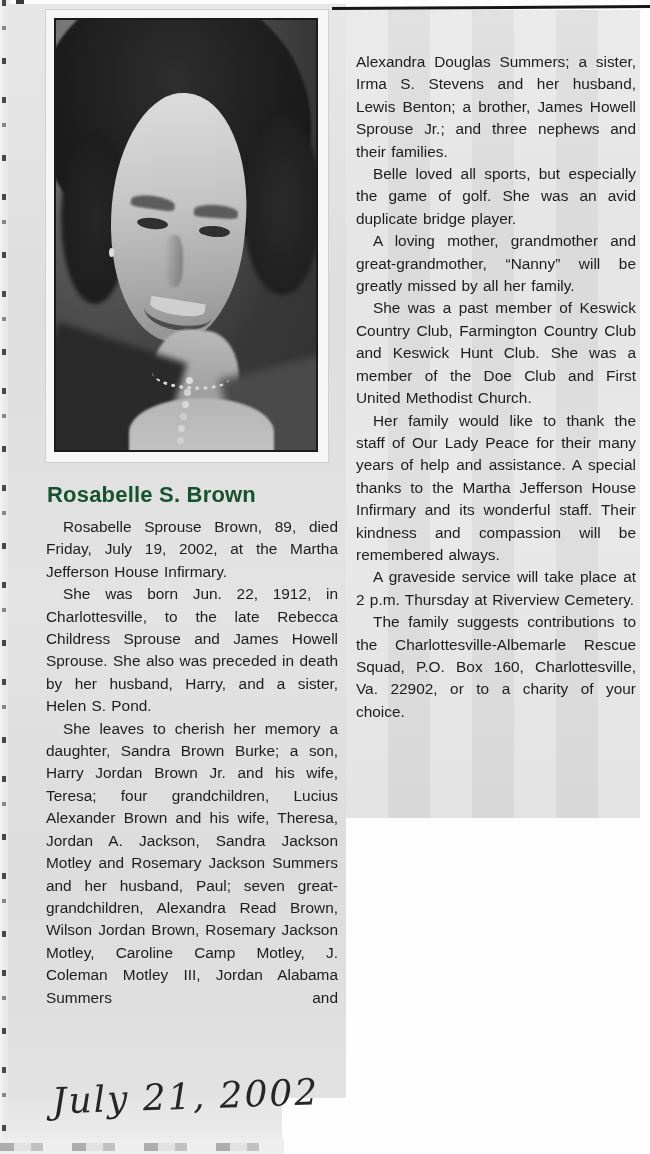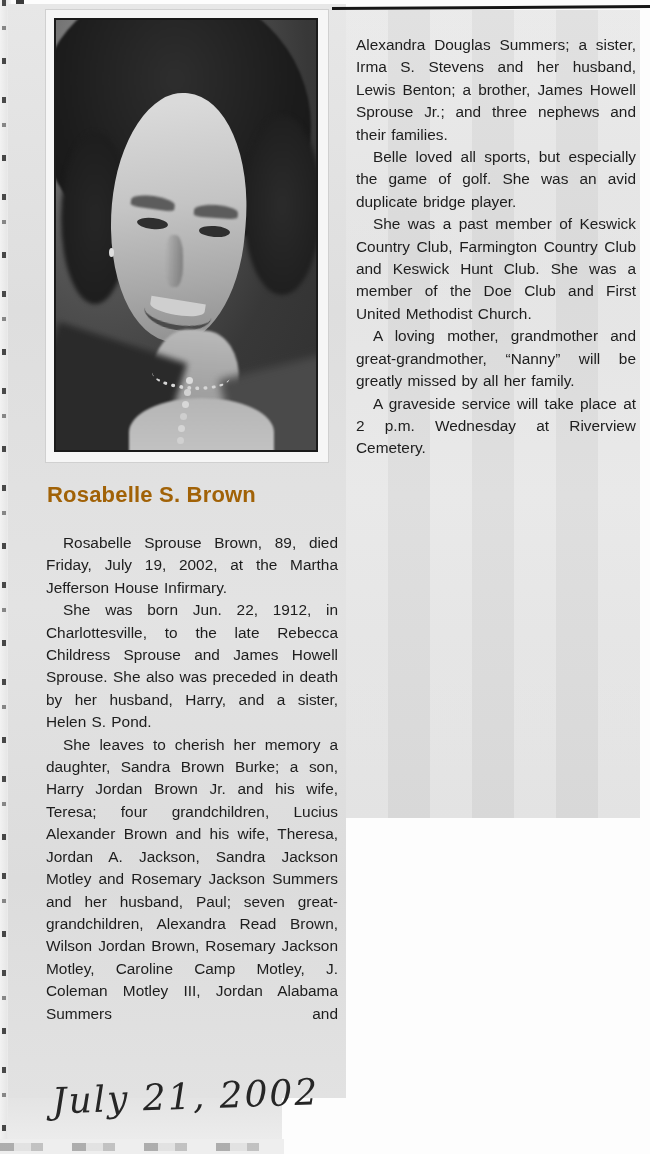--- a/index.html
+++ b/index.html
@@ -126,32 +126,32 @@
     box-shadow:-2px 12px 0 #d2d2d2,-4px 24px 0 #d8d8d8,-6px 36px 0 #cecece,-8px 48px 0 #d5d5d5,-9px 60px 0 #d0d0d0;
   }
   .ph-necklace{
     left:37%;top:79%;width:30%;height:6%;border-radius:0 0 50% 50%;
     border-bottom:4px dotted #d6d6d6;transform:rotate(4deg);
   }
 
   
   .headline{
     position:absolute;left:47px;top:482px;width:290px;
-    font-size:22px;font-weight:700;color:#a16207;letter-spacing:.2px;
+    font-size:22px;font-weight:700;color:#14532d;letter-spacing:.2px;
   }
   .col{
     position:absolute;color:#1d1d1d;
     font-size:15.4px;line-height:22.4px;text-align:justify;
     word-spacing:1px;
   }
   .col p{margin:0;text-indent:17px;}
   .col p.no-indent{text-indent:0;}
   .col p.justify-last{text-align-last:justify;}
-  .col-left{left:46px;top:532px;width:292px;}
-  .col-right{left:356px;top:34px;width:280px;}
+  .col-left{left:46px;top:516px;width:292px;}
+  .col-right{left:356px;top:51px;width:280px;}
 
   .handwriting{
     position:absolute;left:52px;top:1076px;width:260px;
     font-family:"DejaVu Serif", serif;font-style:italic;
     font-size:36px;color:#262626;letter-spacing:2px;
     transform:rotate(-2deg);white-space:nowrap;
   }
 </style>
 </head>
 <body>
@@ -192,20 +192,22 @@
 
 <div class="col col-left">
   <p>Rosabelle Sprouse Brown, 89, died Friday, July 19, 2002, at the Martha Jefferson House Infirmary.</p>
   <p>She was born Jun. 22, 1912, in Charlottesville, to the late Rebecca Childress Sprouse and James Howell Sprouse. She also was preceded in death by her husband, Harry, and a sister, Helen S. Pond.</p>
   <p class="justify-last">She leaves to cherish her memory a daughter, Sandra Brown Burke; a son, Harry Jordan Brown Jr. and his wife, Teresa; four grandchildren, Lucius Alexander Brown and his wife, Theresa, Jordan A. Jackson, Sandra Jackson Motley and Rosemary Jackson Summers and her husband, Paul; seven great-grandchildren, Alexandra Read Brown, Wilson Jordan Brown, Rosemary Jackson Motley, Caroline Camp Motley, J. Coleman Motley III, Jordan Alabama Summers and</p>
 </div>
 
 <div class="col col-right">
   <p class="no-indent">Alexandra Douglas Summers; a sister, Irma S. Stevens and her husband, Lewis Benton; a brother, James Howell Sprouse Jr.; and three nephews and their families.</p>
   <p>Belle loved all sports, but especially the game of golf. She was an avid duplicate bridge player.</p>
+  <p>A loving mother, grandmother and great-grandmother, “Nanny” will be greatly missed by all her family.</p>
   <p>She was a past member of Keswick Country Club, Farmington Country Club and Keswick Hunt Club. She was a member of the Doe Club and First United Methodist Church.</p>
-  <p>A loving mother, grandmother and great-grandmother, “Nanny” will be greatly missed by all her family.</p>
-  <p>A graveside service will take place at 2 p.m. Wednesday at Riverview Cemetery.</p>
+  <p>Her family would like to thank the staff of Our Lady Peace for their many years of help and assistance. A special thanks to the Martha Jefferson House Infirmary and its wonderful staff. Their kindness and compassion will be remembered always.</p>
+  <p>A graveside service will take place at 2 p.m. Thursday at Riverview Cemetery.</p>
+  <p>The family suggests contributions to the Charlottesville-Albemarle Rescue Squad, P.O. Box 160, Charlottesville, Va. 22902, or to a charity of your choice.</p>
 </div>
 
 <div class="handwriting">July 21, 2002</div>
 
 <div class="torn-bottom"></div>
 
 </body></html>

